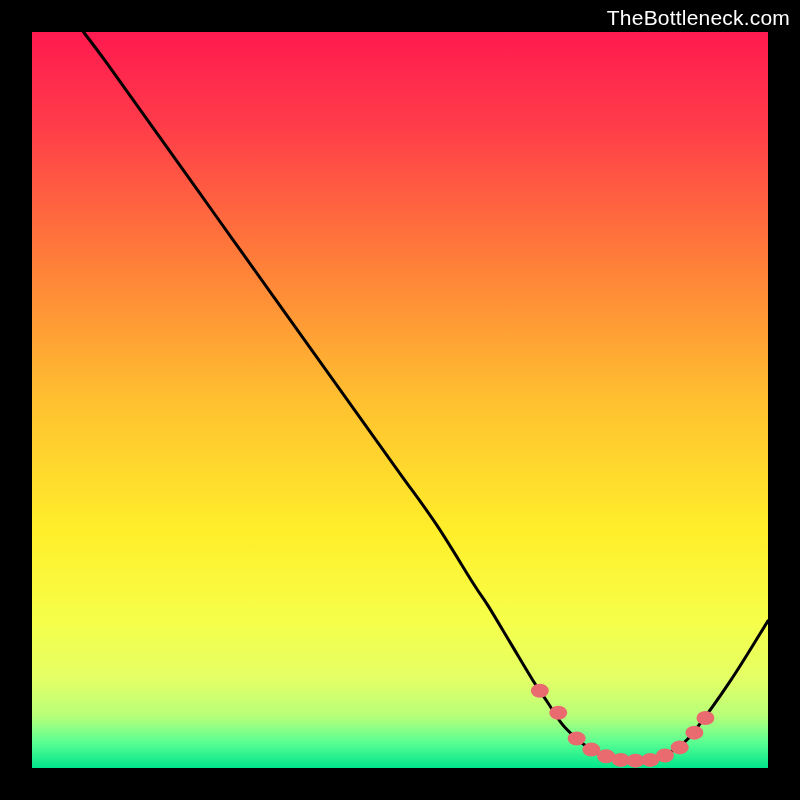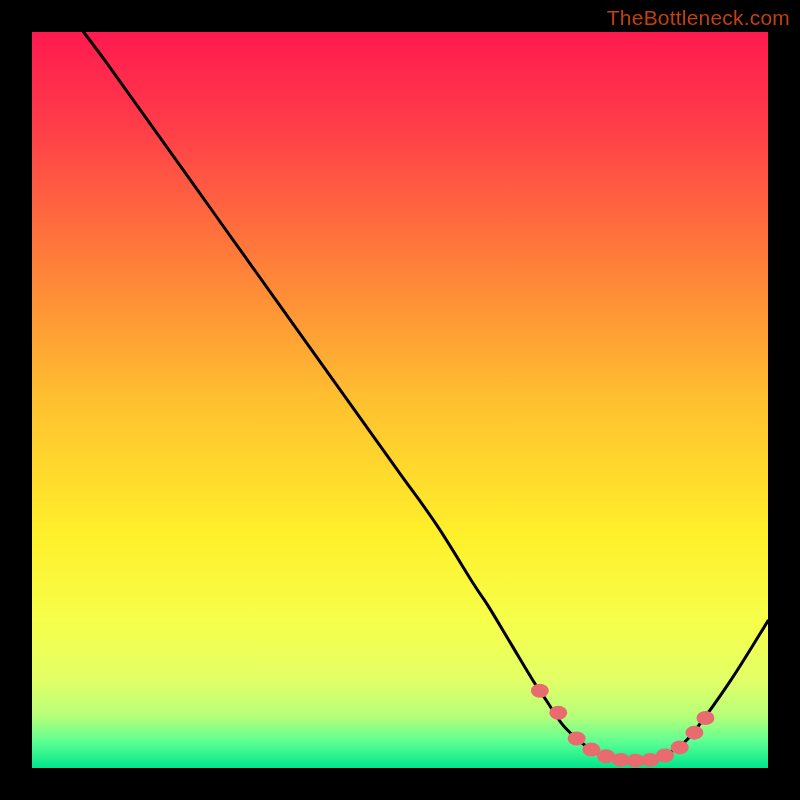--- a/index.html
+++ b/index.html
@@ -13,21 +13,21 @@
   .frame {
     width: 800px;
     height: 800px;
     background: #000;
     position: relative;
   }
   .watermark {
     position: absolute;
     top: 6px;
     right: 10px;
-    color: #c2410c;
+    color: #ffffff;
     font-size: 21px;
     font-weight: 400;
     z-index: 5;
     letter-spacing: 0.2px;
   }
   .plot {
     position: absolute;
     left: 32px;
     top: 32px;
     width: 736px;

